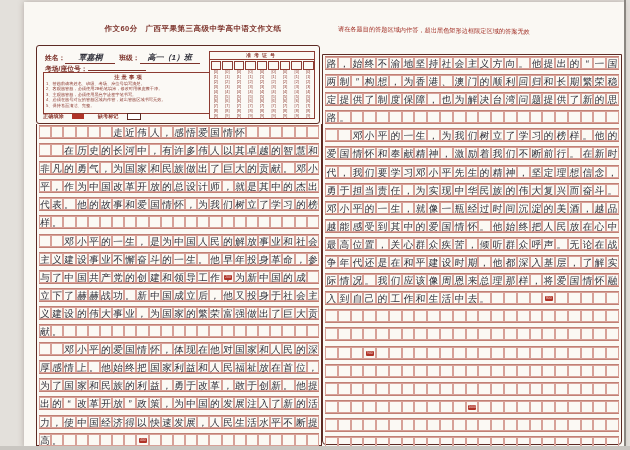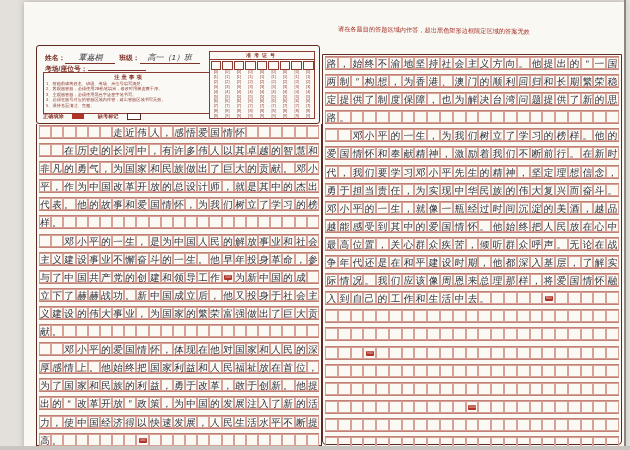--- a/index.html
+++ b/index.html
@@ -10,21 +10,21 @@
          background:#faf8f3;box-shadow:0 0 6px rgba(90,70,60,.35);}
   
   #hdr-title{position:absolute;left:62px;top:24px;width:262px;text-align:center;
     font-size:7.5px;font-weight:bold;color:#7d332b;letter-spacing:.5px;white-space:nowrap;}
   #hdr-warning{position:absolute;left:338px;top:27px;width:280px;font-size:6.2px;
     color:#a23026;transform:rotate(.8deg);white-space:nowrap;}
   
   #info-box{position:absolute;left:36px;top:45px;width:282px;height:77px;
     border:1.6px solid #5d2a23;border-radius:3px;background:#fbf9f5;}
   .fieldline{position:absolute;left:8px;font-size:6.8px;font-weight:bold;color:#7d332b;white-space:nowrap;}
-  .hw-val{font-weight:normal;color:#2e2e38;font-style:italic;font-size:8px;
+  .hw-val{font-weight:bold;color:#2e2e38;font-style:italic;font-size:8px;
     border-bottom:1px solid #7d332b;padding:0 8px;display:inline-block;min-width:34px;text-align:center;}
   .blank-line{display:inline-block;width:58px;border-bottom:1px solid #7d332b;height:7px;}
   #notice-box{position:absolute;left:6px;top:26px;width:166px;height:38px;
     border:1px solid #8d3b32;padding:1px 2px;background:#fbf9f5;}
   #notice-title{text-align:center;font-size:5.4px;font-weight:bold;color:#8d3b32;letter-spacing:2px;}
   .notice-item{font-size:4.2px;color:#8d3b32;line-height:1.3;white-space:nowrap;overflow:hidden;}
   #marks-row{position:absolute;left:6px;bottom:3px;width:170px;display:flex;align-items:center;
     font-size:5.2px;font-weight:bold;color:#8d3b32;gap:4px;}
   .mark-rect-filled{width:12px;height:5px;background:#b03328;margin:0 10px 0 4px;}
   .mark-rect-empty{width:12px;height:5px;border:1px solid #5d2a23;background:#fff;margin-left:4px;}
@@ -53,20 +53,24 @@
   
   #edge-right{position:absolute;right:4px;top:0;width:2px;height:450px;background:#8a8680;}
   #edge-bottomfade{position:absolute;left:0;bottom:0;width:630px;height:4px;background:#c9c6c1;}
 </style>
 </head>
 <body>
 
 <div id="scan">
   <div id="paper"></div>
 
+  <div id="hdr-title">
+    <span>作文60分</span>&nbsp;&nbsp;
+    <span>广西平果第三高级中学高中语文作文纸</span>
+  </div>
   <div id="hdr-warning">请在各题目的答题区域内作答，超出黑色矩形边框限定区域的答案无效</div>
 
   <div id="info-box">
     <div class="fieldline" style="top:6px;">
       <span>姓名：</span><span class="hw-val">覃嘉桐</span>
       &nbsp;<span>班级：</span><span class="hw-val">高一（1）班</span>
     </div>
     <div class="fieldline" style="top:17px;">
       <span>考场/座位号：</span><span class="blank-line"></span>
     </div>

